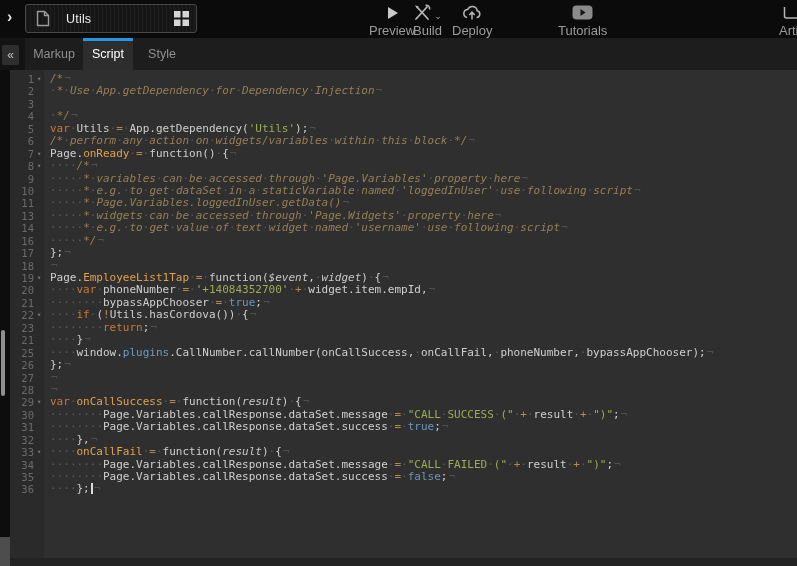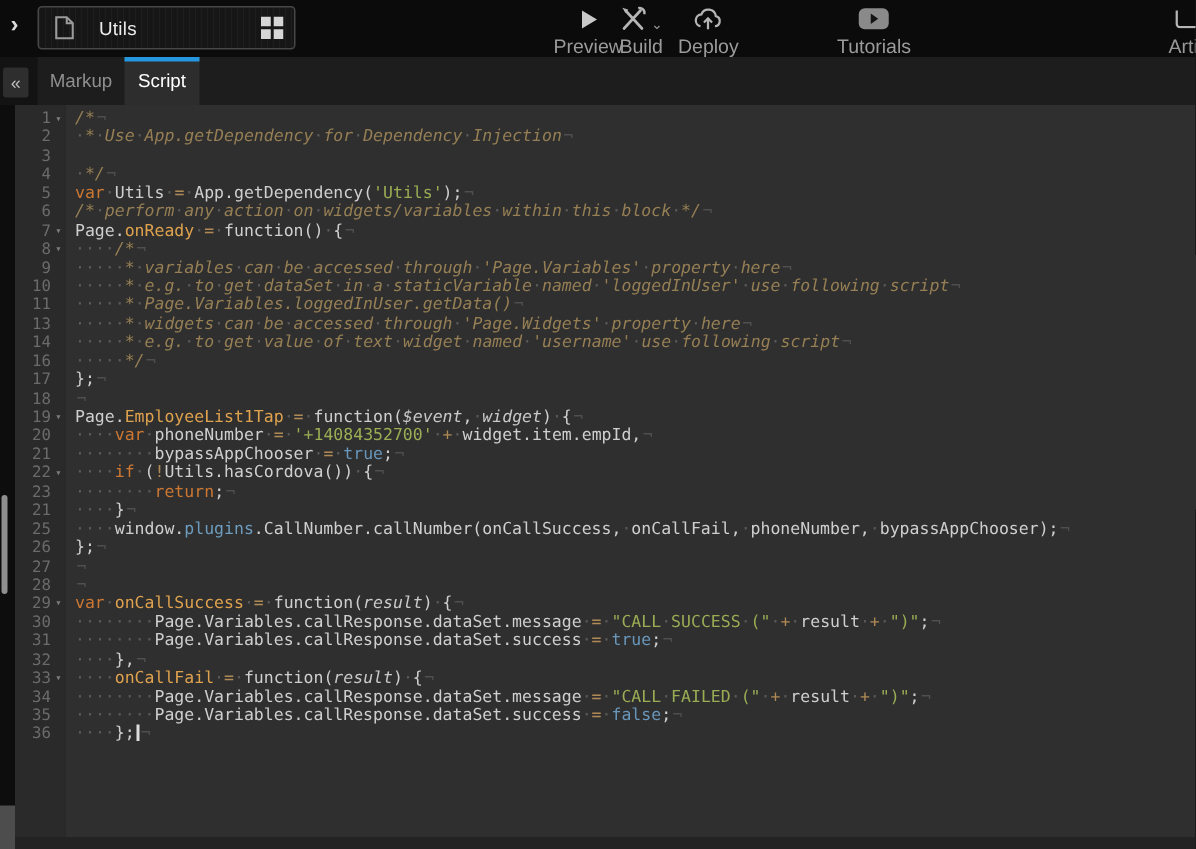--- a/index.html
+++ b/index.html
@@ -153,20 +153,21 @@
       <span class="lbl">Arti</span>
     </div>
   </div>
 
   <div class="tabbar">
     <div class="leftdark"></div>
     <div class="collapse-btn">«</div>
     <div class="tabs">
       <div class="tab tab-markup">Markup</div>
       <div class="tab tab-script active">Script</div>
+      <div class="tab tab-style">Style</div>
     </div>
   </div>
 
   <div class="bodyarea">
     <div class="leftstrip">
       <div class="thumb"></div>
       <div class="corner"></div>
     </div>
     <div class="editor">
       <div class="gutter-bg"></div>

